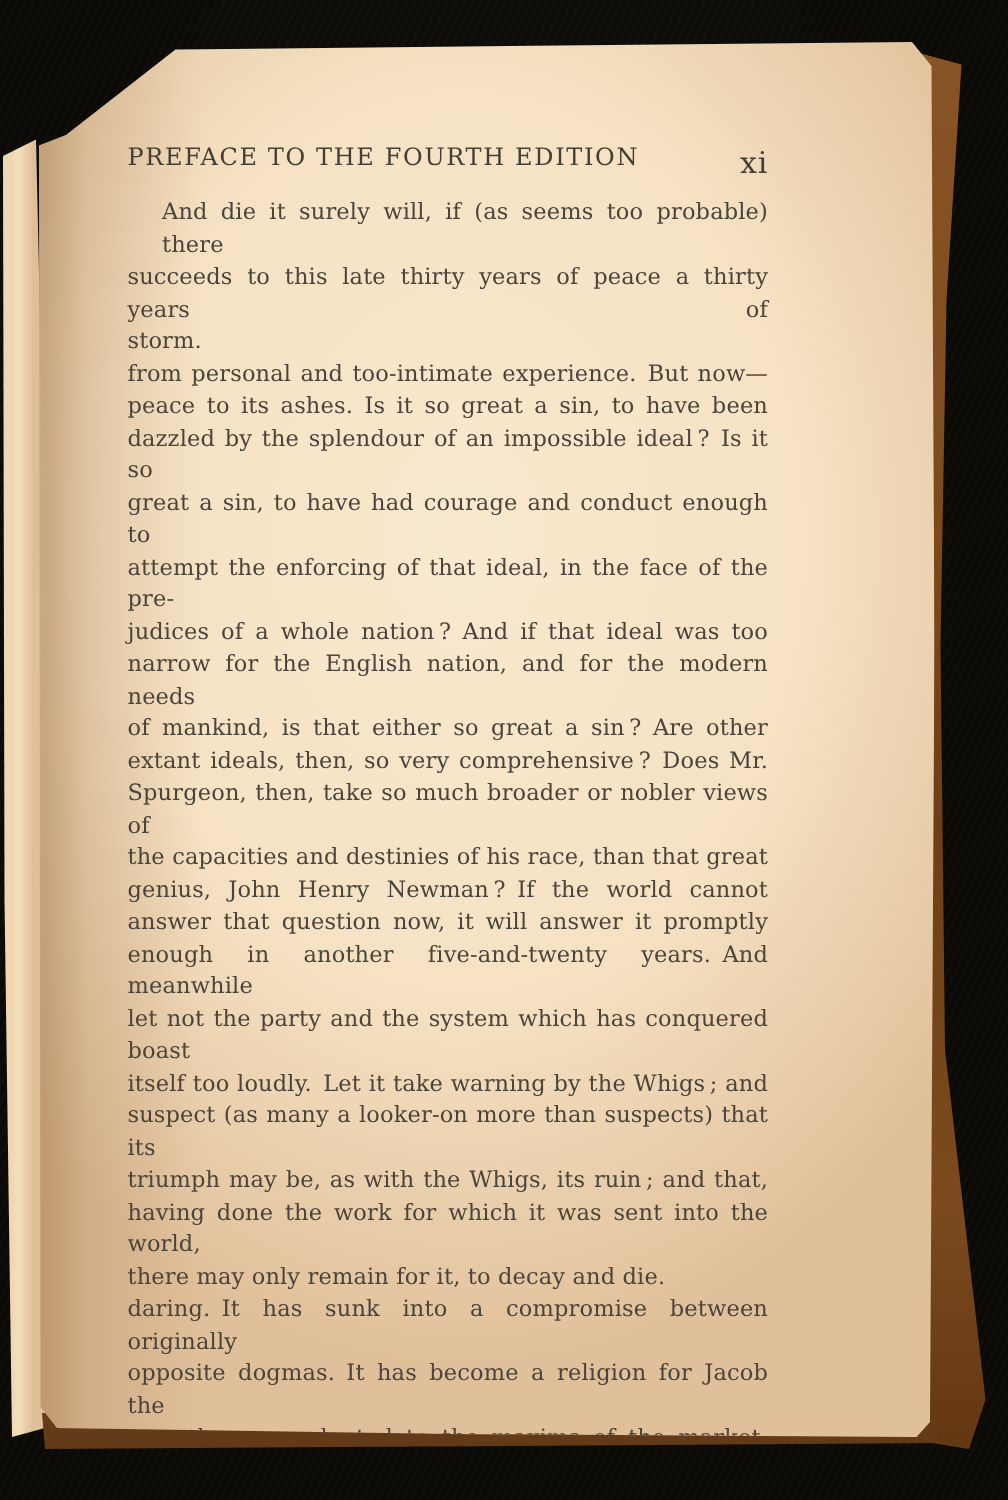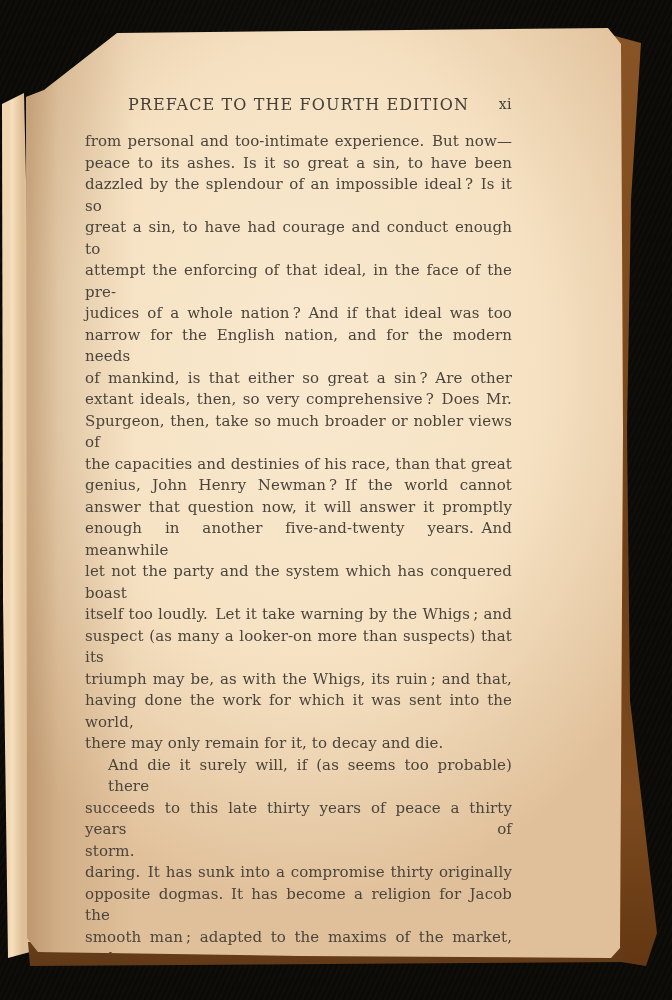--- a/index.html
+++ b/index.html
@@ -44,24 +44,24 @@
       linear-gradient(to top, rgba(140,95,50,0.30), rgba(140,95,50,0) 22px),
       linear-gradient(to left, rgba(150,100,55,0.25), rgba(150,100,55,0) 16px),
       linear-gradient(to right, rgba(146,100,55,0.42) 30px, rgba(146,100,55,0.20) 58px, rgba(146,100,55,0) 135px),
       radial-gradient(ellipse 62% 55% at 46% 36%, var(--page-highlight) 0%, var(--page) 55%, var(--page-shadow) 100%);
   }
   .header{
     position:absolute;left:85px;top:95px;width:427px;height:20px;
     color:var(--header-text);font-size:16px;letter-spacing:1.1px;
   }
   .header .title{
-    display:block;text-align:center;
+    display:block;
   }
   .header .folio{
-    position:absolute;right:0;top:1px;font-size:14px;letter-spacing:0.5px;
+    position:absolute;right:0;top:1px;font-size:20px;letter-spacing:0.5px;
   }
   .textblock{
     position:absolute;left:85px;top:131px;width:427px;
     color:var(--text);font-size:15px;line-height:21.5px;
     letter-spacing:0.1px;
   }
   .line{
     text-align:justify;text-align-last:justify;
     white-space:normal;
   }
@@ -75,20 +75,25 @@
 <div class="abs gutter-page"></div>
 <div class="abs bottom-edge"></div>
 
 <div class="abs page">
   <div class="header">
     <span class="title">PREFACE TO THE FOURTH EDITION</span>
     <span class="folio">xi</span>
   </div>
   <div class="textblock" id="textblock">
       <div class="para">
+        <div class="line indent">And die it surely will, if (as seems too probable) there</div>
+        <div class="line">succeeds to this late thirty years of peace a thirty years of</div>
+        <div class="line noj">storm.</div>
+      </div>
+      <div class="para">
         <div class="line">from personal and too-intimate experience. But now—</div>
         <div class="line">peace to its ashes. Is it so great a sin, to have been</div>
         <div class="line">dazzled by the splendour of an impossible ideal ? Is it so</div>
         <div class="line">great a sin, to have had courage and conduct enough to</div>
         <div class="line">attempt the enforcing of that ideal, in the face of the pre-</div>
         <div class="line">judices of a whole nation ? And if that ideal was too</div>
         <div class="line">narrow for the English nation, and for the modern needs</div>
         <div class="line">of mankind, is that either so great a sin ? Are other</div>
         <div class="line">extant ideals, then, so very comprehensive ? Does Mr.</div>
         <div class="line">Spurgeon, then, take so much broader or nobler views of</div>
@@ -97,23 +102,18 @@
         <div class="line">answer that question now, it will answer it promptly</div>
         <div class="line">enough in another five-and-twenty years. And meanwhile</div>
         <div class="line">let not the party and the system which has conquered boast</div>
         <div class="line">itself too loudly. Let it take warning by the Whigs ; and</div>
         <div class="line">suspect (as many a looker-on more than suspects) that its</div>
         <div class="line">triumph may be, as with the Whigs, its ruin ; and that,</div>
         <div class="line">having done the work for which it was sent into the world,</div>
         <div class="line noj">there may only remain for it, to decay and die.</div>
       </div>
       <div class="para">
-        <div class="line indent">And die it surely will, if (as seems too probable) there</div>
-        <div class="line">succeeds to this late thirty years of peace a thirty years of</div>
-        <div class="line noj">storm.</div>
-      </div>
-      <div class="para">
-        <div class="line">daring. It has sunk into a compromise thirty originally</div>
+        <div class="line">daring. It has sunk into a compromise between originally</div>
         <div class="line">opposite dogmas. It has become a religion for Jacob the</div>
         <div class="line">smooth man ; adapted to the maxims of the market, and</div>
       </div>
     </div>
 </div>
 
 </body></html>

